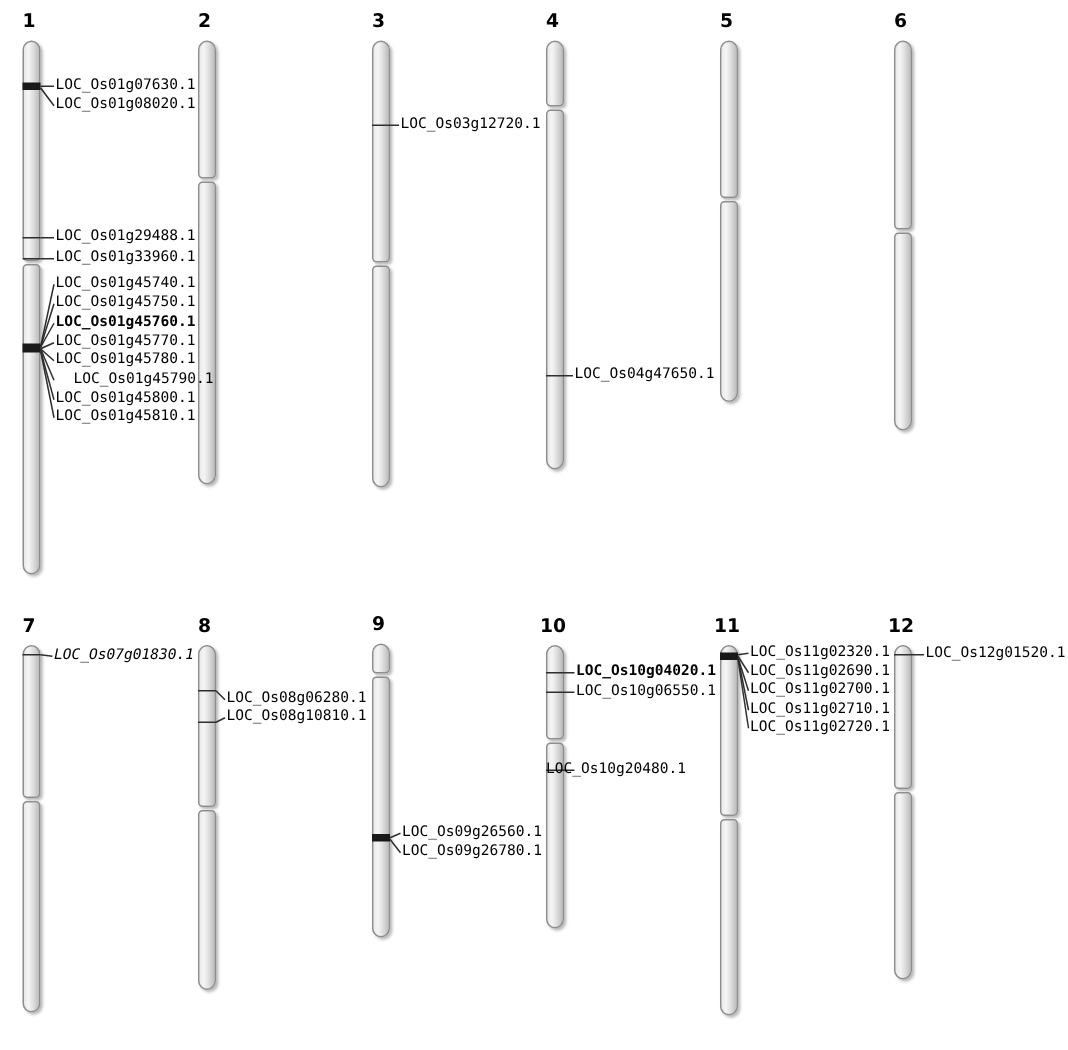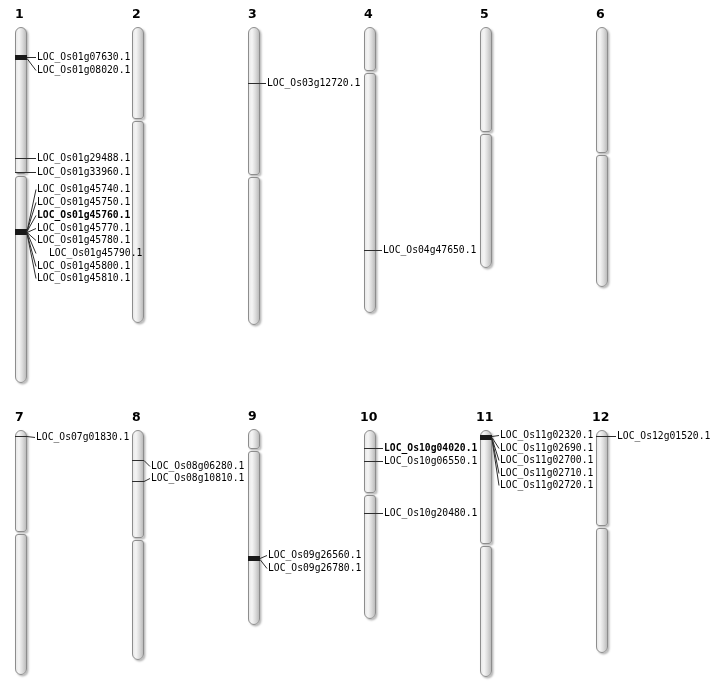--- a/index.html
+++ b/index.html
@@ -94,38 +94,38 @@
     <div class="gene-label" style="left: 383px; top: 244px;">LOC_Os04g47650.1</div>
     <div class="chrom-number" style="left: 480px; top: 7px;">5</div>
     <div class="arm top" style="left: 480px; top: 27px; height: 105px;"></div>
     <div class="arm bottom" style="left: 480px; top: 134px; height: 134px;"></div>
     <div class="chrom-number" style="left: 596px; top: 7px;">6</div>
     <div class="arm top" style="left: 596px; top: 27px; height: 126px;"></div>
     <div class="arm bottom" style="left: 596px; top: 155px; height: 132px;"></div>
     <div class="chrom-number" style="left: 15px; top: 410px;">7</div>
     <div class="arm top" style="left: 15px; top: 430px; height: 102px;"></div>
     <div class="arm bottom" style="left: 15px; top: 534px; height: 141px;"></div>
-    <div class="gene-label" style="left: 36px; top: 431px;">LOC_Os07g01830.1</div>
+    <div class="gene-label" style="left: 36px; top: 431px; font-style: italic;">LOC_Os07g01830.1</div>
     <div class="chrom-number" style="left: 132px; top: 410px;">8</div>
     <div class="arm top" style="left: 132px; top: 430px; height: 108px;"></div>
     <div class="arm bottom" style="left: 132px; top: 540px; height: 120px;"></div>
     <div class="gene-label" style="left: 151px; top: 460px;">LOC_Os08g06280.1</div>
     <div class="gene-label" style="left: 151px; top: 472px;">LOC_Os08g10810.1</div>
     <div class="chrom-number" style="left: 248px; top: 409px;">9</div>
     <div class="arm top" style="left: 248px; top: 429px; height: 20px;"></div>
     <div class="arm bottom" style="left: 248px; top: 451px; height: 174px;"></div>
     <div class="band" style="left: 248px; top: 556px; height: 5px;"></div>
     <div class="gene-label" style="left: 268px; top: 549px;">LOC_Os09g26560.1</div>
     <div class="gene-label" style="left: 268px; top: 562px;">LOC_Os09g26780.1</div>
     <div class="chrom-number" style="left: 360px; top: 410px;">10</div>
     <div class="arm top" style="left: 364px; top: 430px; height: 63px;"></div>
     <div class="arm bottom" style="left: 364px; top: 495px; height: 124px;"></div>
     <div class="gene-label" style="left: 384px; top: 442px; font-weight: bold;">LOC_Os10g04020.1</div>
     <div class="gene-label" style="left: 384px; top: 455px;">LOC_Os10g06550.1</div>
-    <div class="gene-label" style="left: 384px; top: 507px; text-align: right;">LOC_Os10g20480.1</div>
+    <div class="gene-label" style="left: 364px; top: 507px; text-align: right;">LOC_Os10g20480.1</div>
     <div class="chrom-number" style="left: 476px; top: 410px;">11</div>
     <div class="arm top" style="left: 480px; top: 430px; height: 114px;"></div>
     <div class="arm bottom" style="left: 480px; top: 546px; height: 131px;"></div>
     <div class="band" style="left: 480px; top: 435px; height: 5px;"></div>
     <div class="gene-label" style="left: 500px; top: 429px;">LOC_Os11g02320.1</div>
     <div class="gene-label" style="left: 500px; top: 442px; text-align: center;">LOC_Os11g02690.1</div>
     <div class="gene-label" style="left: 500px; top: 454px;">LOC_Os11g02700.1</div>
     <div class="gene-label" style="left: 500px; top: 467px;">LOC_Os11g02710.1</div>
     <div class="gene-label" style="left: 500px; top: 479px;">LOC_Os11g02720.1</div>
     <div class="chrom-number" style="left: 592px; top: 410px;">12</div>

